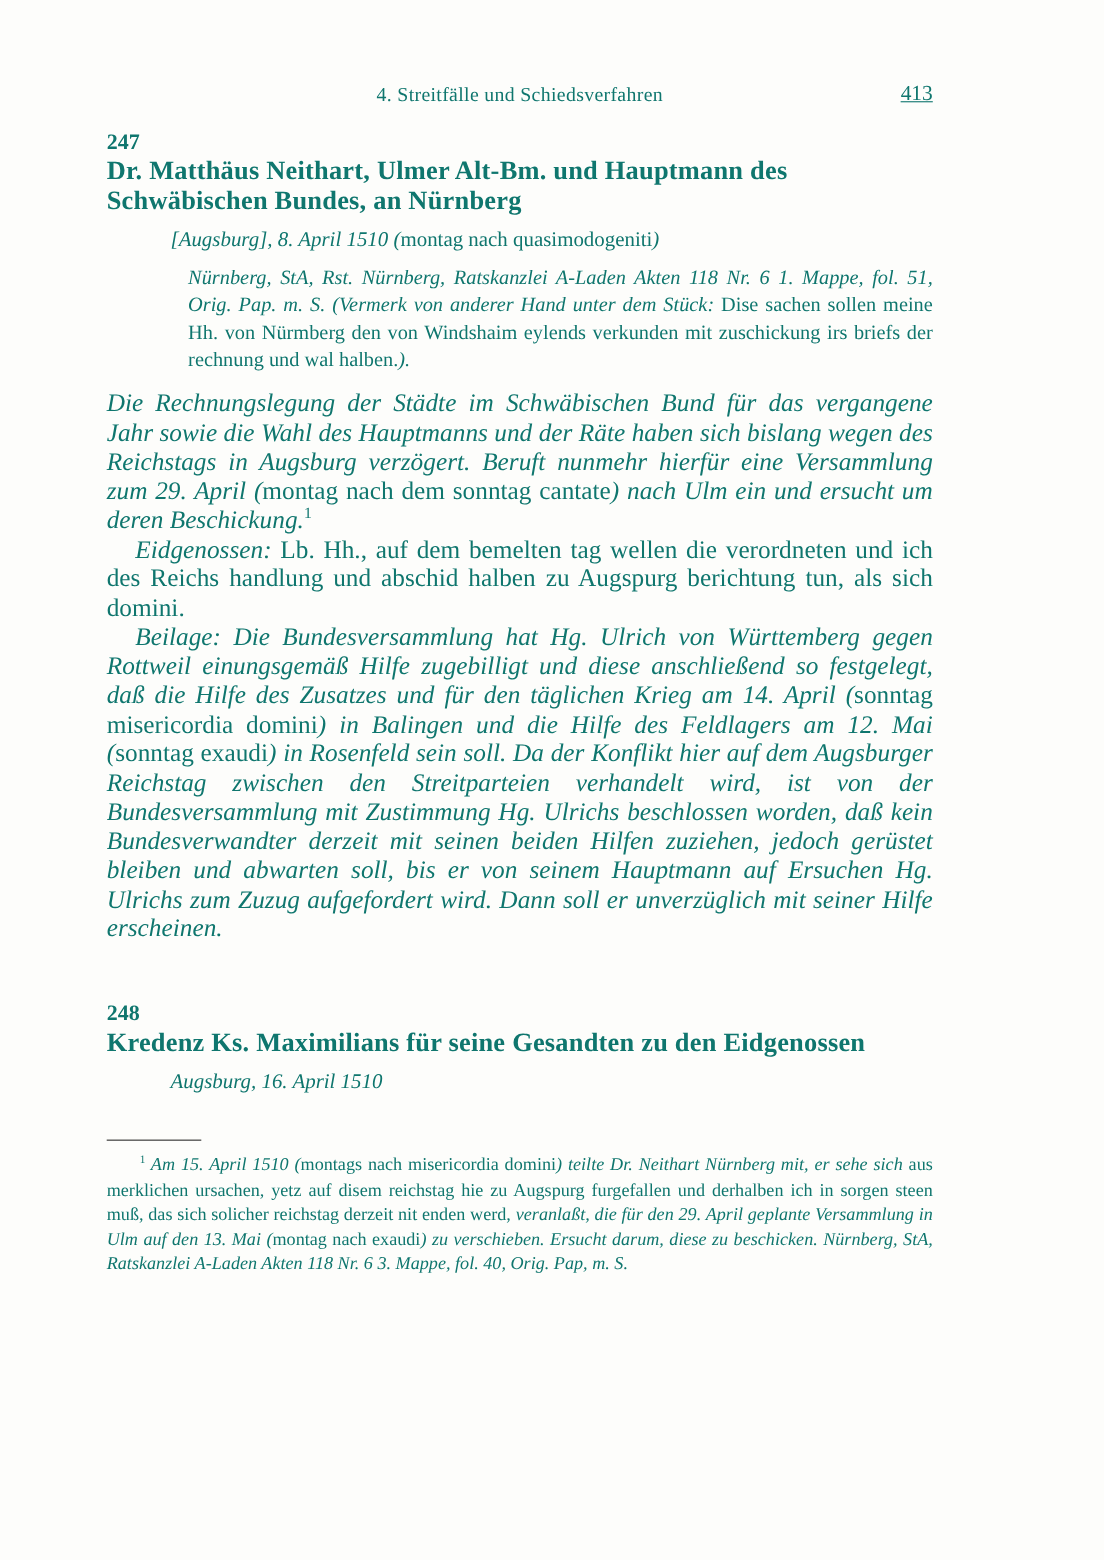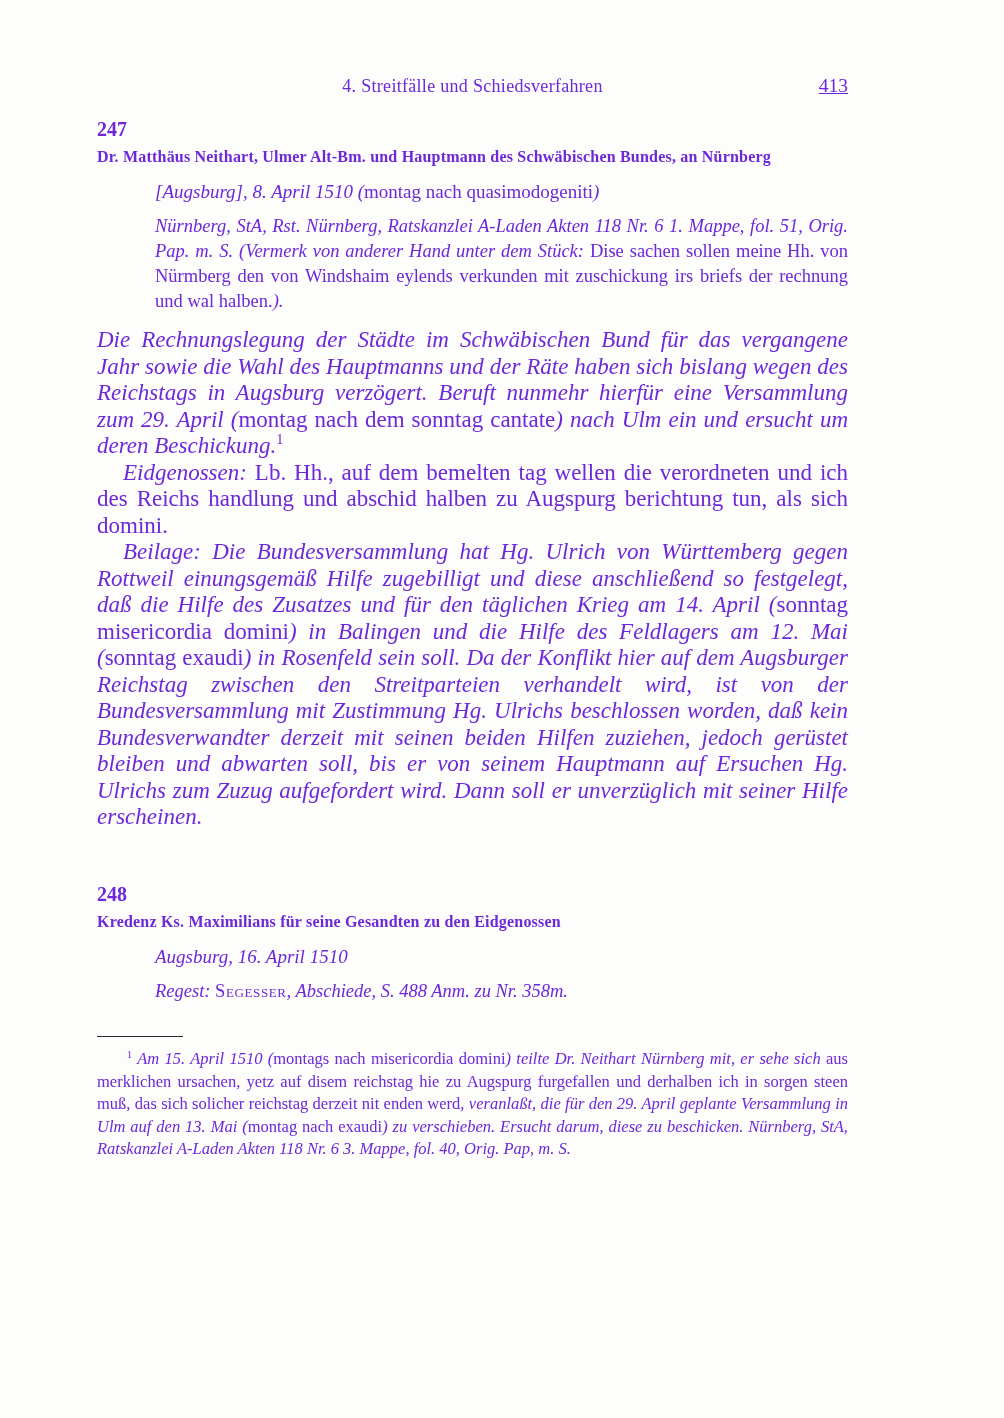--- a/index.html
+++ b/index.html
@@ -2,21 +2,21 @@
 <html lang="de"><head>
 <meta charset="utf-8">
 <style>
   * { margin: 0; padding: 0; box-sizing: border-box; }
   html, body { background: #e9e9e9; }
   .page {
     position: relative;
     width: 1004px;
     height: 1418px;
     background: #fdfdfb;
-    color: #6d28d9;
+    color: #0f766e;
     font-family: "Liberation Serif", "DejaVu Serif", serif;
     overflow: hidden;
     margin: 0 auto;
   }
   .content {
     position: absolute;
     left: 97px;
     top: 76px;
     width: 751px;
   }
@@ -44,38 +44,39 @@
   .entry-head { display: flex; margin-bottom: 9px; flex-direction: column; }
   .entry-number {
     flex: none;
     width: 58px;
     font-weight: bold;
     font-size: 20px;
     line-height: 27px;
   }
   .entry-title {
     font-weight: bold;
-    font-size: 16px;
+    font-size: 24px;
     line-height: 27px;
     letter-spacing: 0.2px;
     hyphens: auto;
     -webkit-hyphens: auto;
   }
   .entry-meta { margin-left: 58px; }
   .dateline {
     font-size: 19px;
     line-height: 25px;
     margin-bottom: 10px;
   }
   .archive {
     font-size: 18.5px;
     line-height: 25px;
     text-align: justify;
     margin-bottom: 13px;
     hyphens: auto;
+    margin-left: 16px;
     -webkit-hyphens: auto;
   }
   .entry-body {
     font-size: 23px;
     line-height: 26.5px;
     text-align: justify;
     hyphens: auto;
     -webkit-hyphens: auto;
   }
   .body-para.indent { text-indent: 26px; }
@@ -131,21 +132,20 @@
       </div>
     </section>
 
     <section class="entry">
       <div class="entry-head">
         <span class="entry-number">248</span>
         <h2 class="entry-title">Kredenz Ks. Maximilians für seine Gesandten zu den Eidgenossen</h2>
       </div>
       <div class="entry-meta">
         <p class="dateline"><span class="seg-i">Augsburg, 16. April 1510</span></p>
-        <p class="archive"><span class="seg-i">Regest: </span><span class="seg-sc">Segesser</span><span class="seg-i">, Abschiede, S. 488 Anm. zu Nr. 358m.</span></p>
       </div>
     </section>
 
   </div>
 
   <footer class="footnote-area">
     <div class="footnote-rule"></div>
     <p class="footnote-text"><sup class="seg-sup">1</sup><span class="seg-i"> Am 15. April 1510 (</span><span class="seg-r">montags nach misericordia domini</span><span class="seg-i">) teilte Dr. Neithart Nürnberg mit, er sehe sich </span><span class="seg-r">aus merklichen ursachen, yetz auf disem reichstag hie zu Augspurg furgefallen und derhalben ich in sorgen steen muß, das sich solicher reichstag derzeit nit enden werd, </span><span class="seg-i">veranlaßt, die für den 29. April geplante Versammlung in Ulm auf den 13. Mai (</span><span class="seg-r">montag nach exaudi</span><span class="seg-i">) zu verschieben. Ersucht darum, diese zu beschicken. Nürnberg, StA, Ratskanzlei A-Laden Akten 118 Nr. 6 3. Mappe, fol. 40, Orig. Pap, m. S.</span></p>
   </footer>
 </div>

